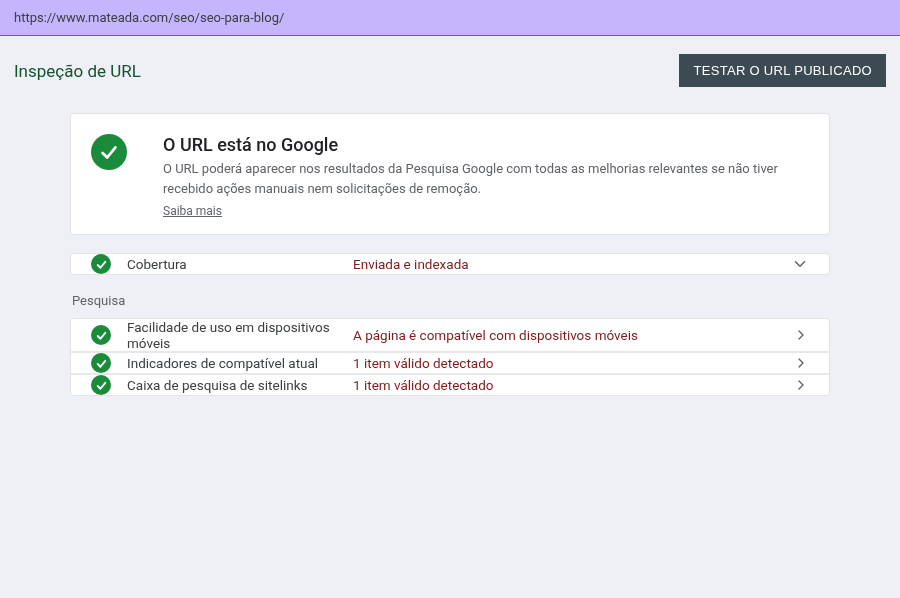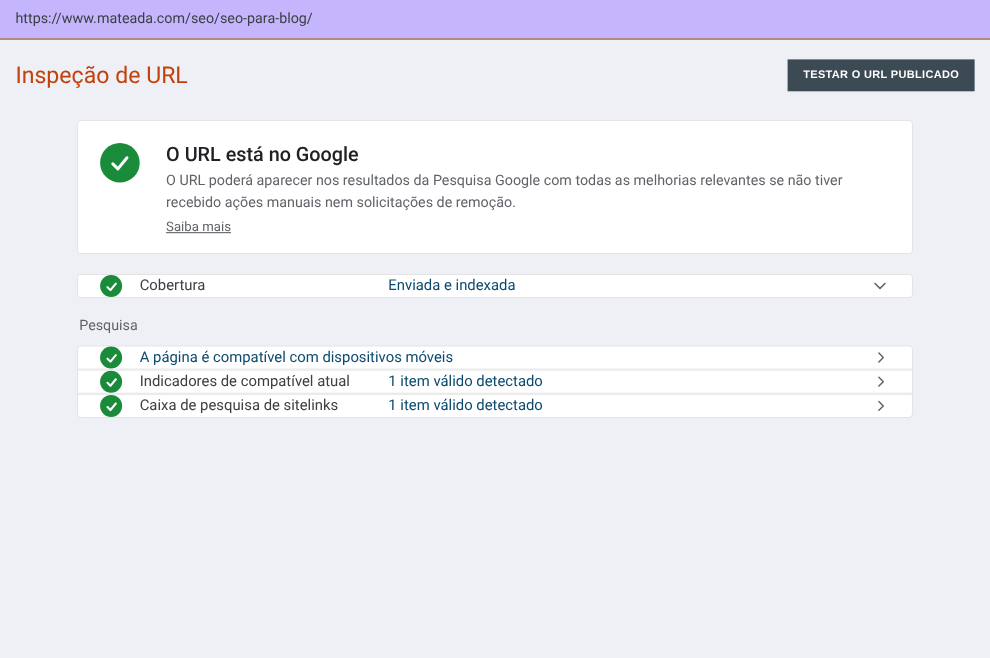--- a/index.html
+++ b/index.html
@@ -17,48 +17,48 @@
       color: #3c4043;
       border-bottom: 1px solid #a16207;
     }
     .header-row {
       display: flex;
       justify-content: space-between;
       align-items: center;
       padding: 18px 14px 10px 14px;
     }
     .page-title {
-      font-size: 21px;
+      font-size: 17px;
       font-weight: 400;
-      color: #c2410c;
+      color: #14532d;
     }
     .test-button {
       background: #3c4a54;
       color: #fff;
       border: none;
       padding: 9px 14px;
-      font-size: 10px;
-      font-weight: 700;
+      font-size: 13px;
+      font-weight: 400;
       letter-spacing: 0.3px;
       cursor: pointer;
     }
     .content {
       padding: 16px 70px 24px 70px;
     }
     .card {
       background: #fff;
       border: 1px solid #e4e4e4;
       border-radius: 4px;
       margin-bottom: 18px;
     }
     .status-header {
       padding: 20px 20px 16px 20px;
       display: flex;
       align-items: flex-start;
-      gap: 24px;
+      gap: 36px;
     }
     .check-big {
       width: 36px;
       height: 36px;
       border-radius: 50%;
       background: #1a8b3a;
       display: flex;
       align-items: center;
       justify-content: center;
       flex-shrink: 0;
@@ -132,21 +132,21 @@
     }
     .check-small svg { width: 13px; height: 13px; }
     .row-label {
       font-size: 13.5px;
       color: #3c4043;
       width: 210px;
       flex-shrink: 0;
     }
     .row-value {
       font-size: 13.5px;
-      color: #0c4a6e;
+      color: #7f1d1d;
       flex: 1;
     }
     .chevron {
       color: #5f6368;
       flex-shrink: 0;
       display: flex;
     }
     .section-label {
       font-size: 13px;
       color: #5f6368;
@@ -206,20 +206,21 @@
 
   <div class="section-label">Pesquisa</div>
 
   <div class="group">
     <div class="row">
       <div class="check-small">
         <svg viewBox="0 0 24 24" fill="none" stroke="#fff" stroke-width="3.5" stroke-linecap="round" stroke-linejoin="round">
             <polyline points="5 13 10 18 19 7"></polyline>
           </svg>
       </div>
+      <div class="row-label">Facilidade de uso em dispositivos móveis</div>
       <div class="row-value">A página é compatível com dispositivos móveis</div>
       <div class="chevron">
         <svg width="16" height="16" viewBox="0 0 24 24" fill="none" stroke="currentColor" stroke-width="2" stroke-linecap="round" stroke-linejoin="round">
             <polyline points="9 6 15 12 9 18"></polyline>
           </svg>
       </div>
     </div>
     <div class="row">
       <div class="check-small">
         <svg viewBox="0 0 24 24" fill="none" stroke="#fff" stroke-width="3.5" stroke-linecap="round" stroke-linejoin="round">

